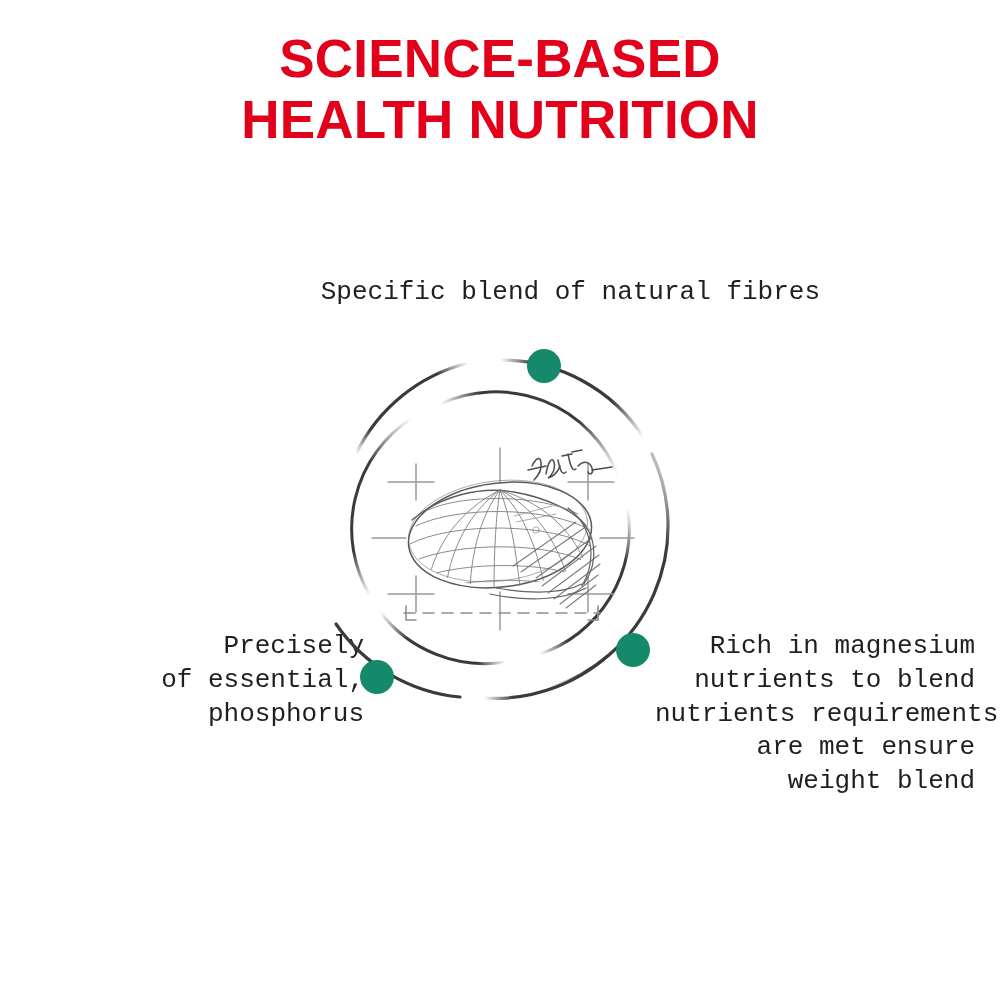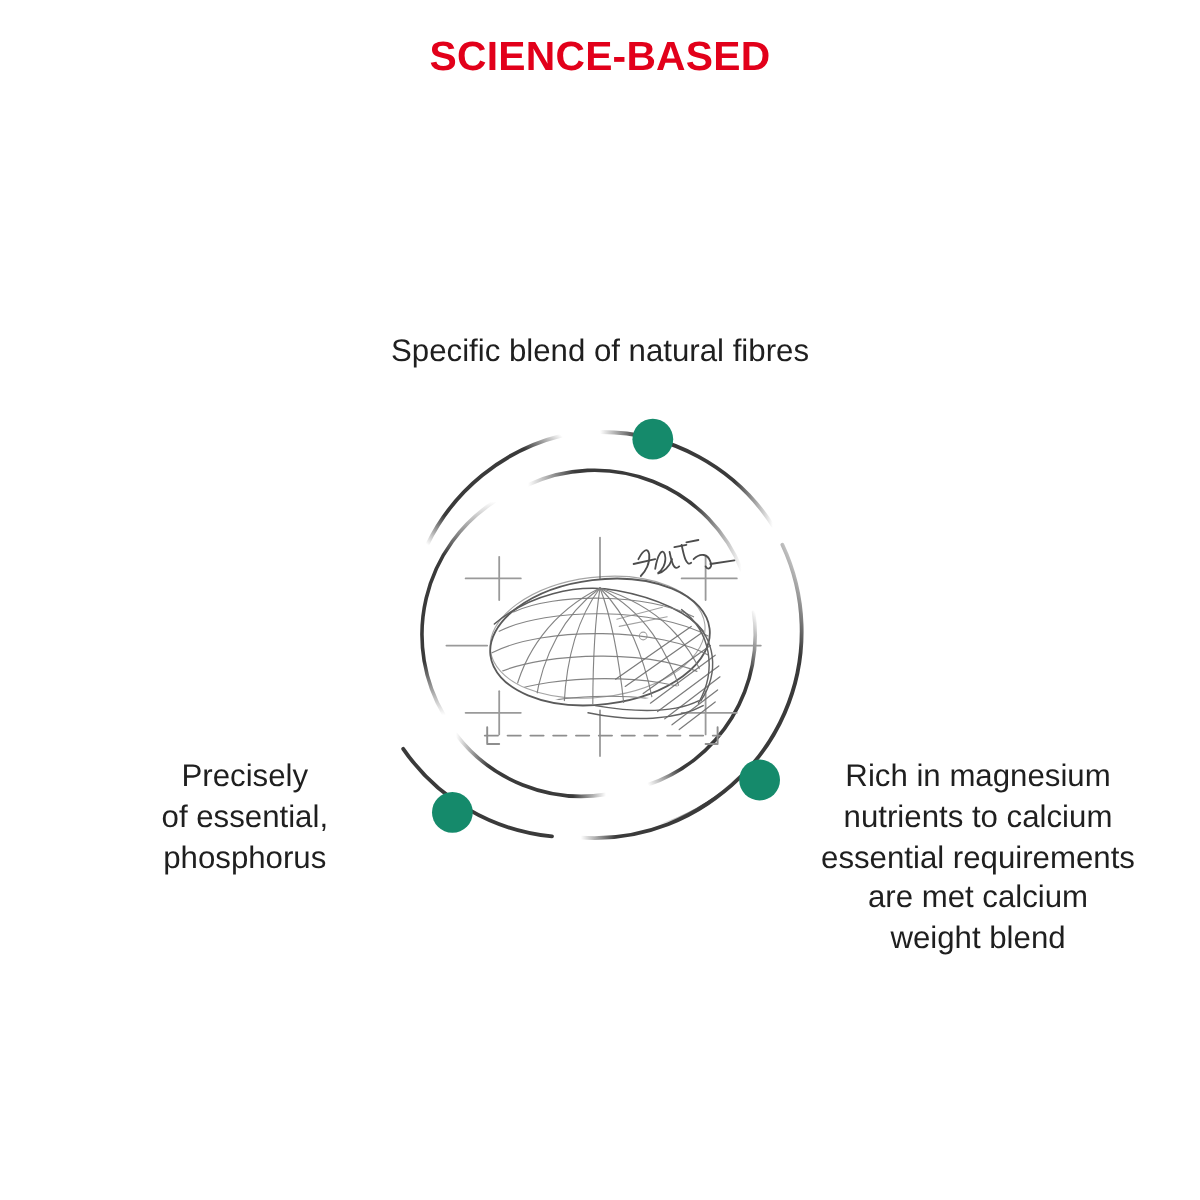--- a/index.html
+++ b/index.html
@@ -27,38 +27,38 @@
 
   
   .headline {
     position: absolute;
     left: 0;
     top: 28px;
     width: 1000px;
     text-align: center;
     color: #e2001a;
     font-weight: 700;
-    font-size: 34px;
+    font-size: 53px;
     line-height: 1.16;
     letter-spacing: 0.2px;
     font-family: "Liberation Sans", "DejaVu Sans", sans-serif;
   }
   .headline .ln {
     display: block;
     white-space: nowrap;
   }
 
   
   .caption {
     position: absolute;
-    text-align: center;
+    text-align: right;
     color: #1f1f1f;
     font-size: 26px;
     line-height: 1.30;
-    font-family: Liberation Sans, sans-serif;
+    font-family: Liberation Mono, monospace;
   }
   .caption .ln { display: block; white-space: nowrap; }
 
   #caption-top {
     left: 180px;
     top: 276px;
     width: 640px;
   }
   #caption-left {
     left: 44px;
@@ -90,37 +90,38 @@
     height: 100px;
   }
 </style>
 </head>
 <body>
 
 <div id="page">
 
   <div class="headline">
     <span class="ln">SCIENCE-BASED</span>
+    <span class="ln">HEALTH NUTRITION</span>
   </div>
 
   <div class="caption" id="caption-top">
     <span class="ln">Specific blend of natural fibres</span>
   </div>
 
   <div class="caption" id="caption-left">
     <span class="ln">Precisely</span>
     <span class="ln">of essential,</span>
     <span class="ln">phosphorus</span>
   </div>
 
   <div class="caption" id="caption-right">
     <span class="ln">Rich in magnesium</span>
-    <span class="ln">nutrients to calcium</span>
-    <span class="ln">essential requirements</span>
-    <span class="ln">are met calcium</span>
+    <span class="ln">nutrients to blend</span>
+    <span class="ln">nutrients requirements</span>
+    <span class="ln">are met ensure</span>
     <span class="ln">weight blend</span>
   </div>
 
   <div id="diagram">
     <svg width="400" height="400" viewBox="0 0 400 400" xmlns="http://www.w3.org/2000/svg">
       <defs>
 
         <linearGradient id="fadeA" x1="0" y1="0" x2="1" y2="0">
           <stop offset="0%" stop-color="#3a3a3a" stop-opacity="0"></stop>
           <stop offset="22%" stop-color="#3a3a3a" stop-opacity="1"></stop>

